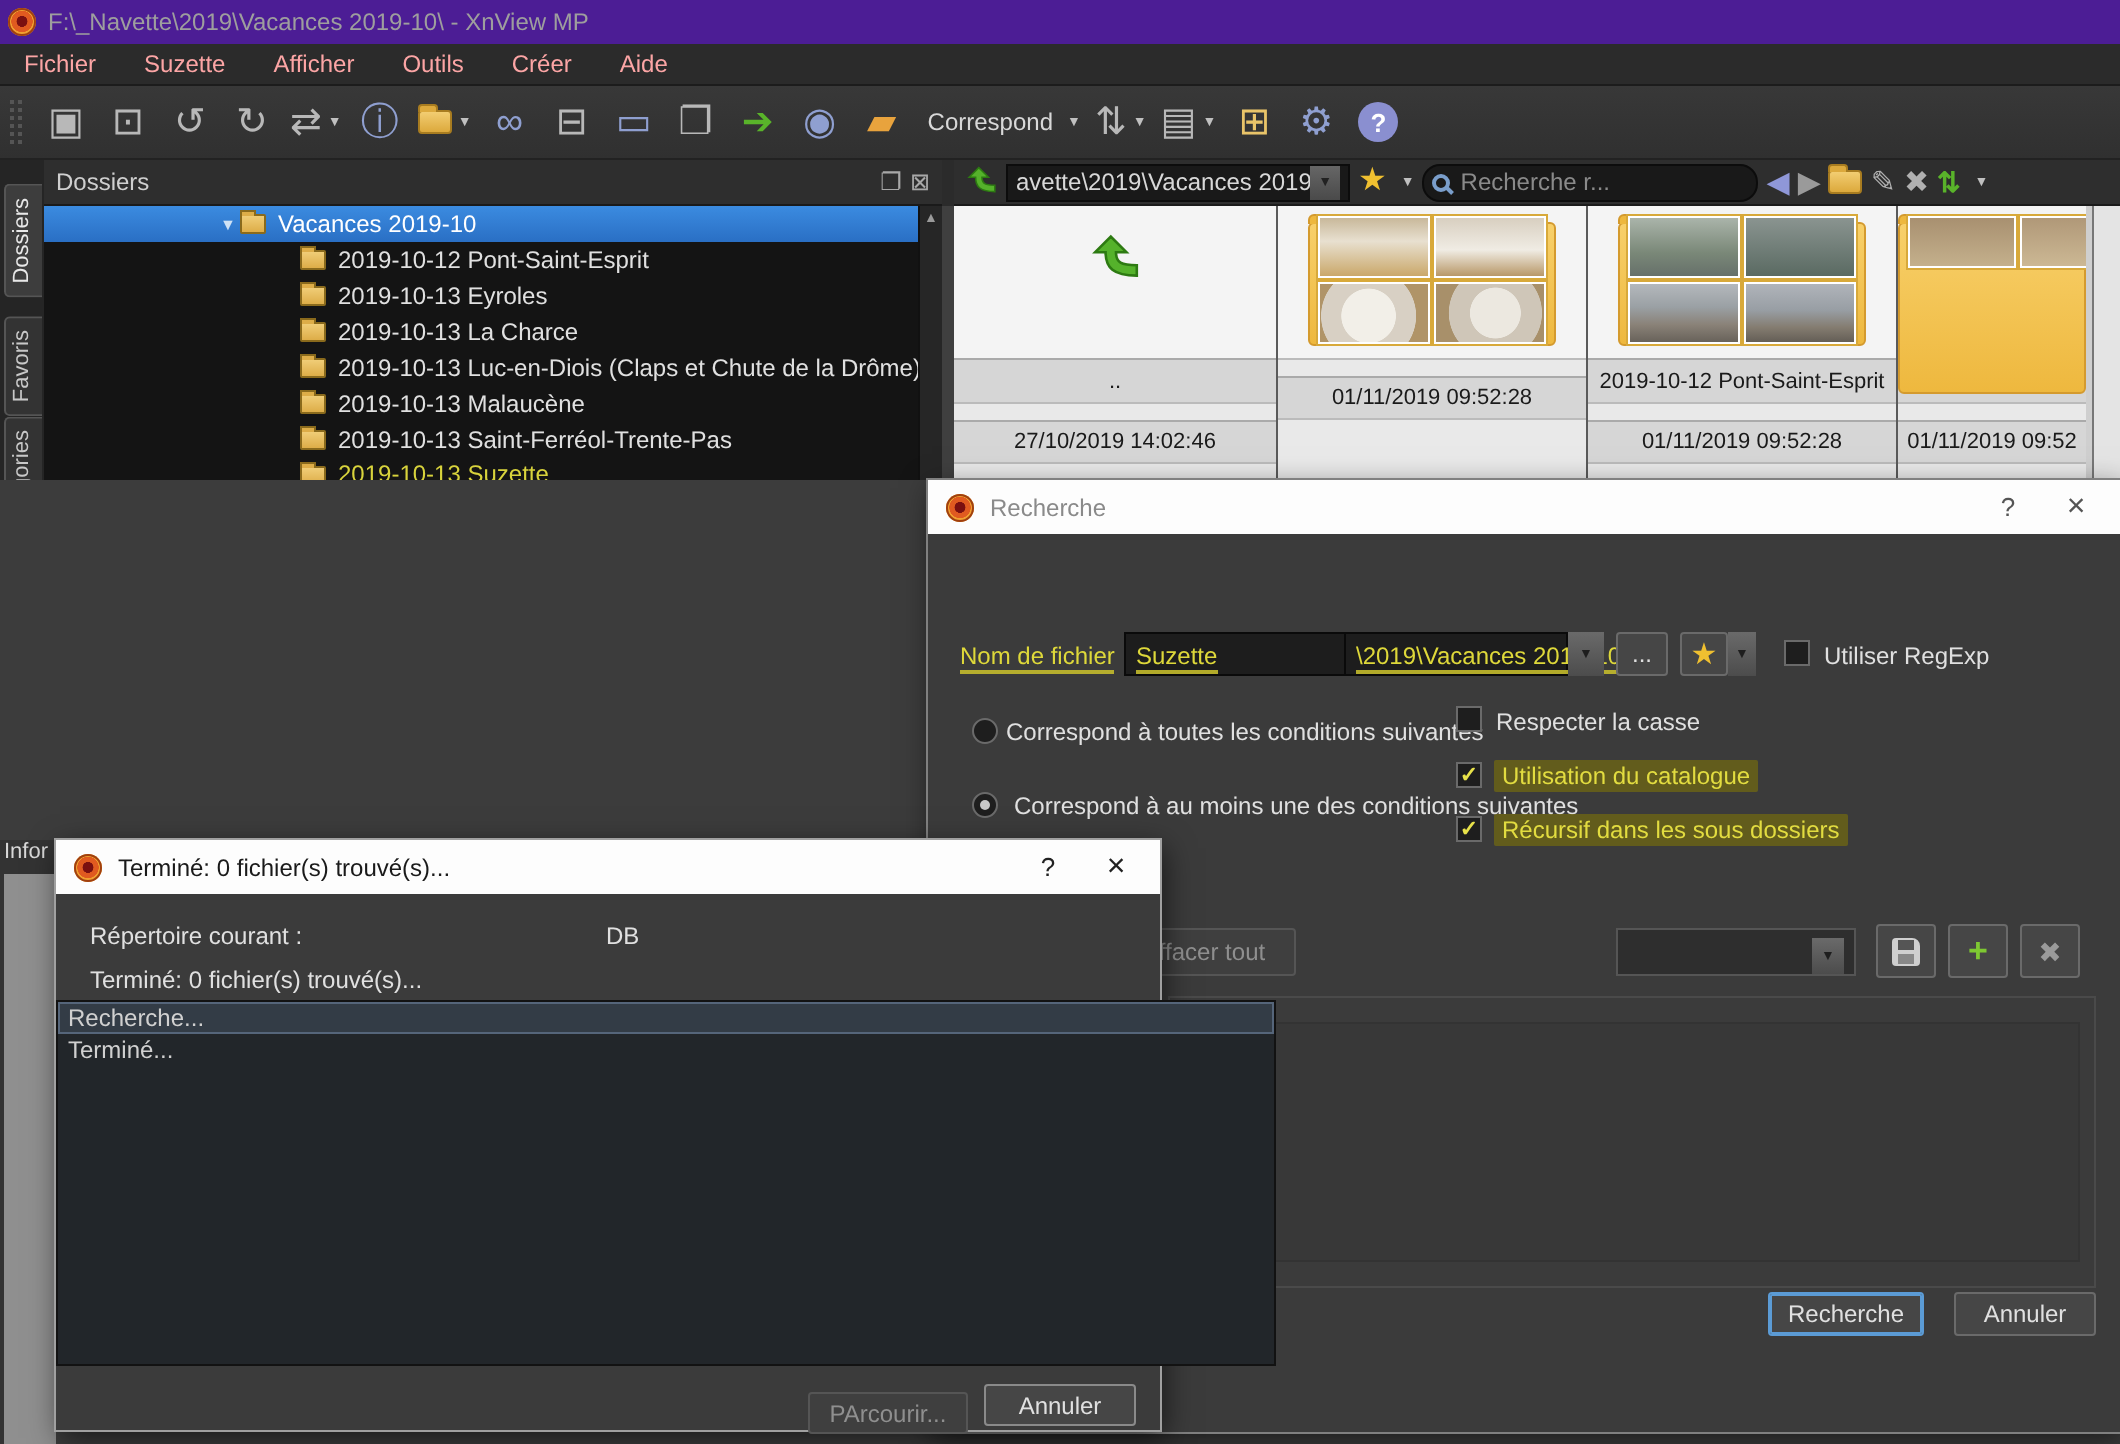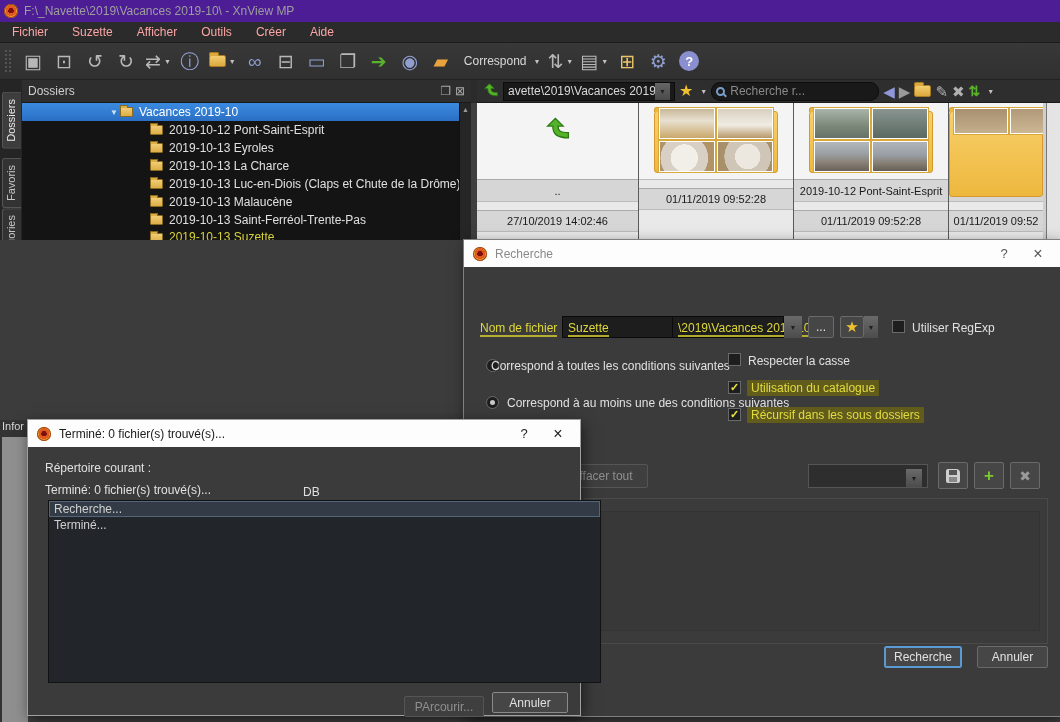--- a/index.html
+++ b/index.html
@@ -520,21 +520,21 @@
       <span class="ann ann-u" style="white-space:nowrap">\2019\Vacances 2019-10</span>
     </span>
     <span class="abs ddbtn" style="left:320px; top:76px; width:18px; height:22px;">▼</span>
     <span class="abs btn" style="left:344px; top:76px; width:26px; height:22px;">...</span>
     <span class="abs btn" style="left:376px; top:76px; width:24px; height:22px; color:#f0c030; font-size:15px;">★</span>
     <span class="abs ddbtn" style="left:400px; top:76px; width:14px; height:22px;">▼</span>
     <span class="abs checkbox" style="left:428px; top:80px;"></span>
     <span class="abs" style="left:448px; top:81px; color:#e0e0e0;">Utiliser RegExp</span>
 
     <span class="abs radio" style="left:22px; top:119px;"></span>
-    <span class="abs" style="left:27px; top:119px; color:#e0e0e0;">Correspond à toutes les conditions suivantes</span>
+    <span class="abs" style="left:39px; top:119px; color:#e0e0e0;">Correspond à toutes les conditions suivantes</span>
     <span class="abs radio sel" style="left:22px; top:156px;"></span>
     <span class="abs" style="left:43px; top:156px; color:#e0e0e0;">Correspond à au moins une des conditions suivantes</span>
 
     <span class="abs checkbox" style="left:264px; top:113px;"></span>
     <span class="abs" style="left:284px; top:114px; color:#e0e0e0;">Respecter la casse</span>
     <span class="abs checkbox on" style="left:264px; top:141px;">✓</span>
     <span class="abs ann-band" style="left:283px; top:140px;">Utilisation du catalogue</span>
     <span class="abs checkbox on" style="left:264px; top:168px;">✓</span>
     <span class="abs ann-band" style="left:283px; top:167px;">Récursif dans les sous dossiers</span>
 
@@ -558,23 +558,23 @@
 
   <div class="dialog" style="left:28px; top:420px; width:552px; height:295px; box-shadow:0 0 0 1px #a0a0a0, 2px 4px 14px rgba(0,0,0,.6);">
     <div class="dlg-title">
       <span class="xnicon"></span>
       <span class="dtext" style="color:#1a1a1a">Terminé: 0 fichier(s) trouvé(s)...</span>
       <span class="spacer"></span>
       <span class="dbtn" style="color:#222">?</span>
       <span class="dbtn" style="color:#222; font-size:16px">×</span>
     </div>
     <span class="abs" style="left:17px; top:41px; color:#e0e0e0;">Répertoire courant :</span>
-    <span class="abs" style="left:275px; top:41px; color:#e0e0e0;margin-top:24px;">DB</span>
+    <span class="abs" style="left:275px; top:41px; color:#e0e0e0;">DB</span>
     <span class="abs" style="left:17px; top:63px; color:#e0e0e0;">Terminé: 0 fichier(s) trouvé(s)...</span>
-    <div class="listbox" style="left:20px; top:80px; width:553px; height:183px;">
+    <div class="listbox" style="left:0; top:80px; width:610px; height:183px;">
 
         <div class="lrow sel">
           <span>Recherche...</span>
         </div>
 
         <div class="lrow">
           <span>Terminé...</span>
         </div>
       </div>
     <span class="abs btn disabled" style="left:376px; top:276px; width:80px; height:21px;">PArcourir...</span>

